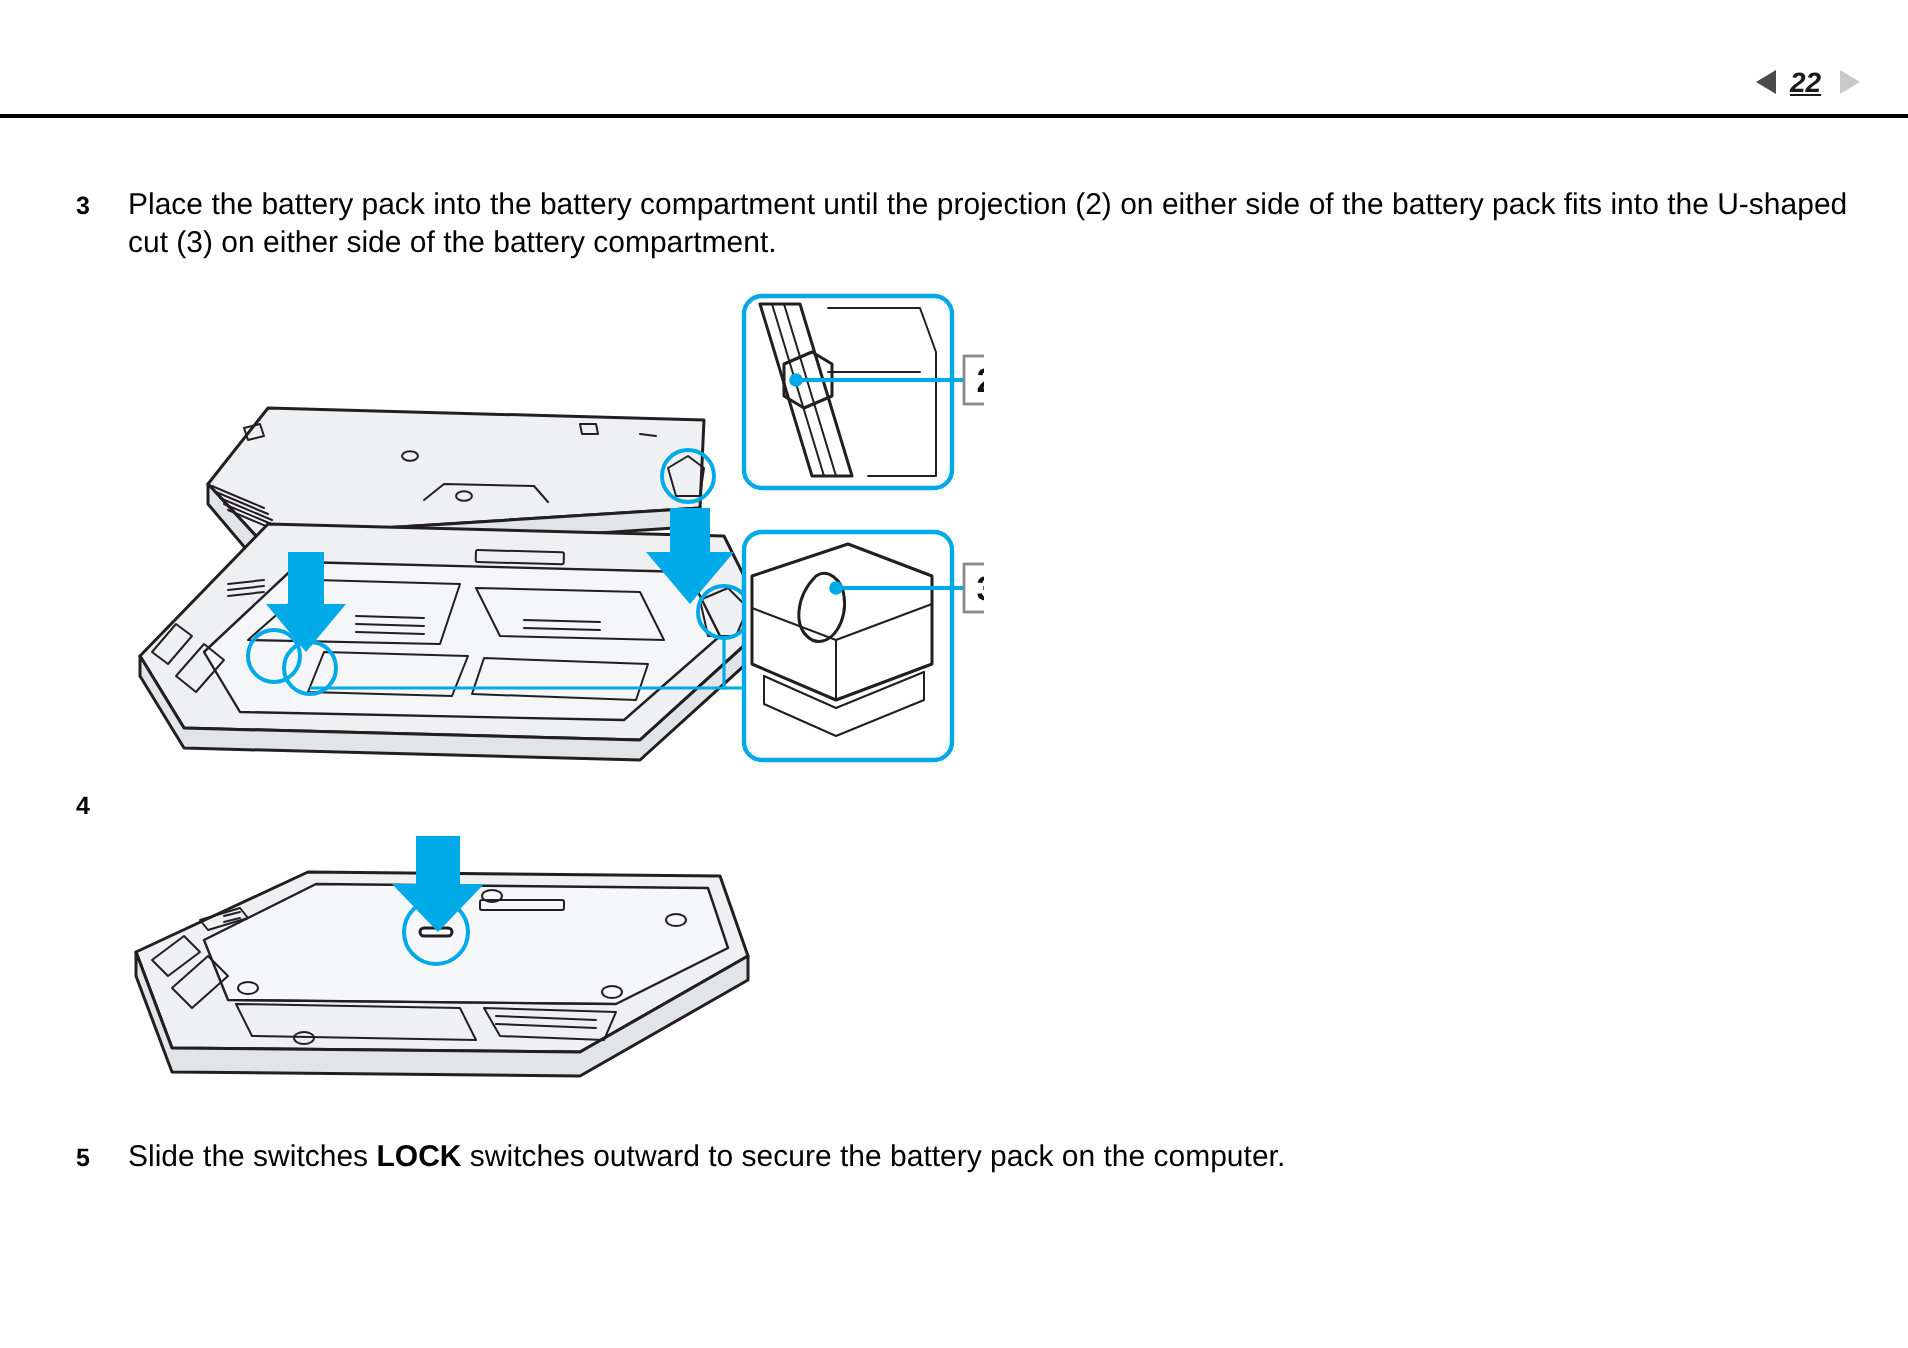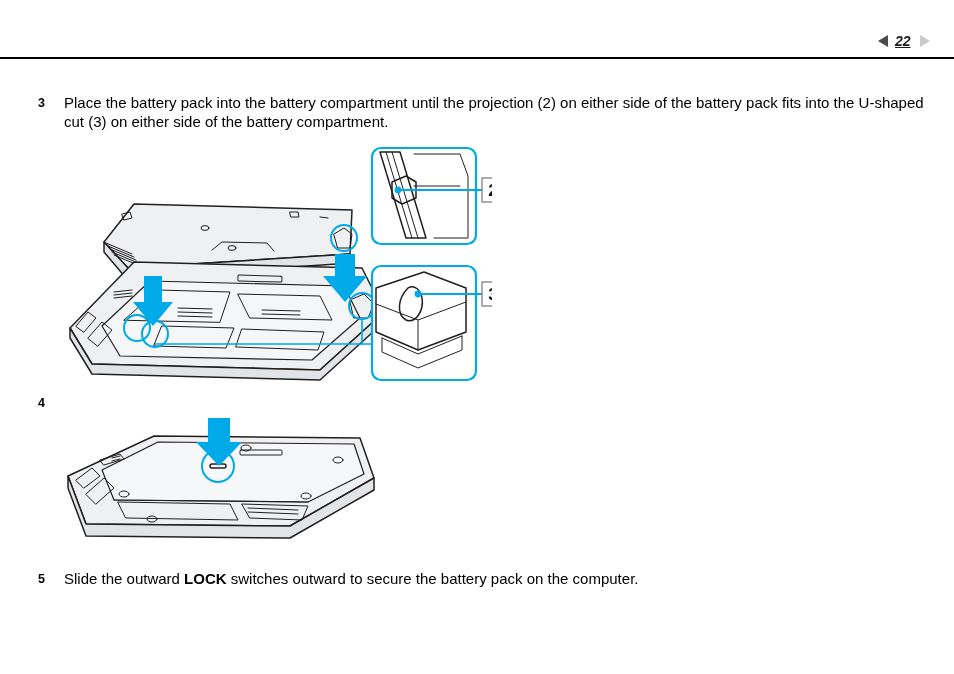--- a/index.html
+++ b/index.html
@@ -308,15 +308,15 @@
 
     <g class="a2f">
       <path d="M146,2 L168,2 L168,26 L180,26 L157,50 L134,26 L146,26 Z"></path>
     </g>
   </svg>
 </div>
 
 <div class="step" id="step5">
   <div class="step-num">5</div>
   <div class="step-text">
-    <span>Slide the outward </span><b>LOCK</b><span> switches outward to secure the battery pack on the computer.</span>
+    <span>Slide the switches </span><b>LOCK</b><span> switches outward to secure the battery pack on the computer.</span>
   </div>
 </div>
 
 </body></html>

